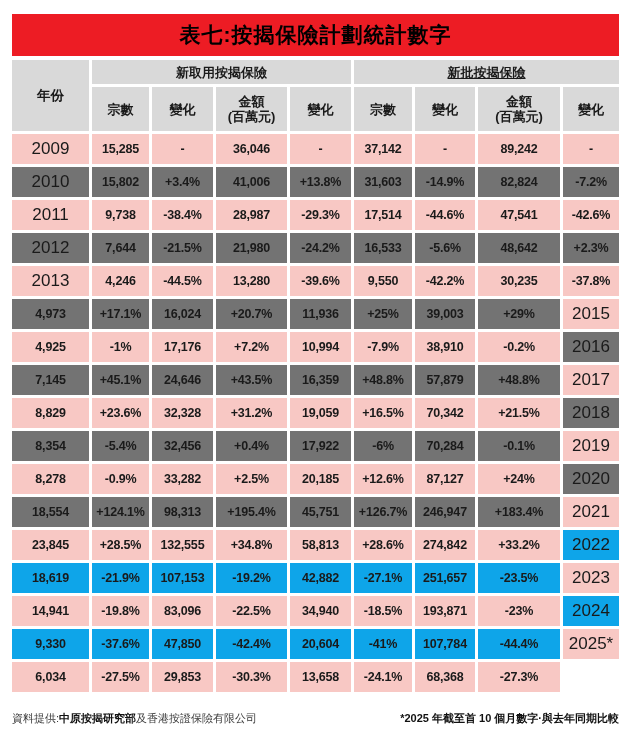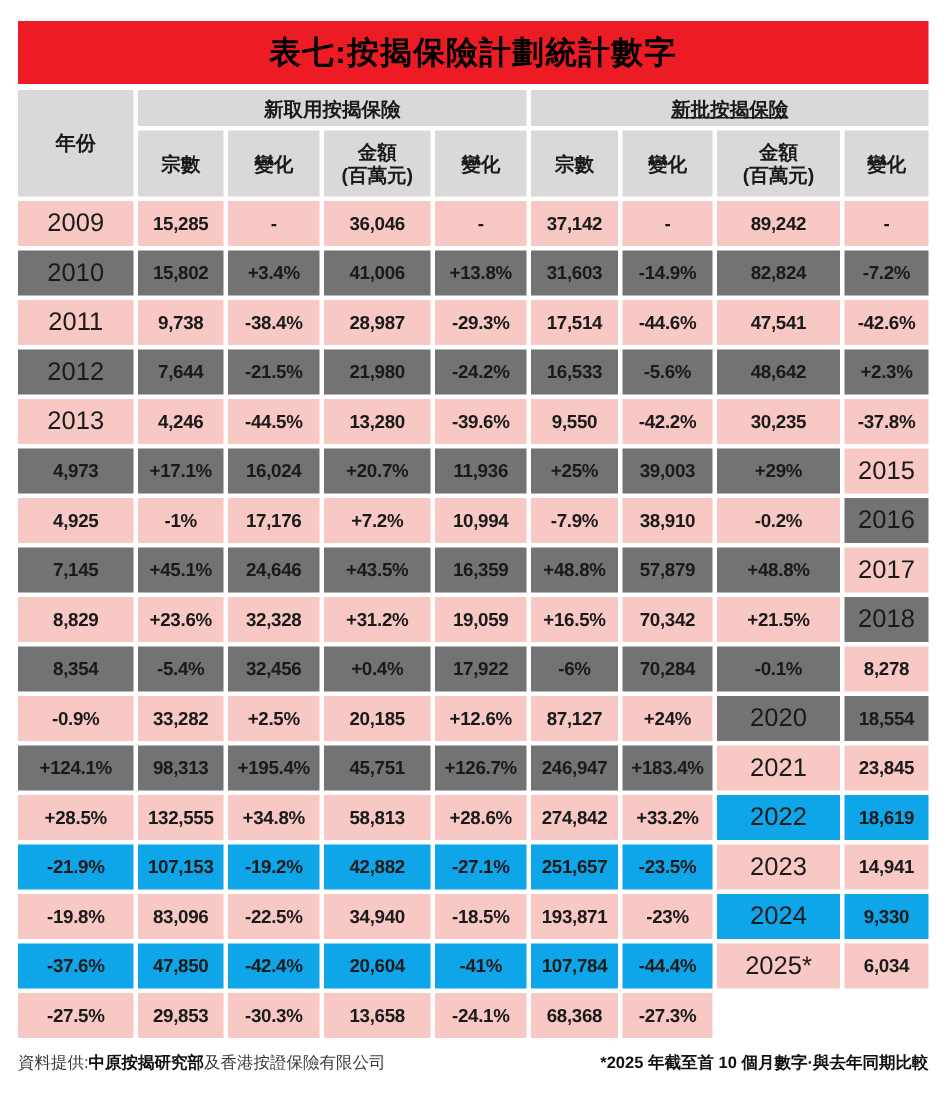--- a/index.html
+++ b/index.html
@@ -62,21 +62,21 @@
     font-weight: 700;
     letter-spacing: -0.2px;
     white-space: nowrap;
   }
   .ycell { font-size: 17px; font-weight: 400; }
   .tone-pink      { background: #F8C8C4; }
   .tone-lightpink { background: #737373; }
   .tone-beige     { background: #0ea5e9; }
   .footer {
     width: 607px;
-    margin-top: 9px;
+    margin-top: 19px;
     display: flex;
     justify-content: space-between;
     align-items: baseline;
     font-size: 11px;
   }
   .footer .source { color: #3a3a3a; }
   .footer .source b { color: #111111; }
   .footer .note { color: #111111; font-weight: 700; }
 </style>
 </head>
@@ -204,20 +204,21 @@
     <div class="cell ycell tone-lightpink">2018</div>
     <div class="cell dcell tone-lightpink">8,354</div>
     <div class="cell dcell tone-lightpink">-5.4%</div>
     <div class="cell dcell tone-lightpink">32,456</div>
     <div class="cell dcell tone-lightpink">+0.4%</div>
     <div class="cell dcell tone-lightpink">17,922</div>
     <div class="cell dcell tone-lightpink">-6%</div>
     <div class="cell dcell tone-lightpink">70,284</div>
     <div class="cell dcell tone-lightpink">-0.1%</div>
 
+    <div class="cell ycell tone-pink">2019</div>
     <div class="cell dcell tone-pink">8,278</div>
     <div class="cell dcell tone-pink">-0.9%</div>
     <div class="cell dcell tone-pink">33,282</div>
     <div class="cell dcell tone-pink">+2.5%</div>
     <div class="cell dcell tone-pink">20,185</div>
     <div class="cell dcell tone-pink">+12.6%</div>
     <div class="cell dcell tone-pink">87,127</div>
     <div class="cell dcell tone-pink">+24%</div>
 
     <div class="cell ycell tone-lightpink">2020</div>

